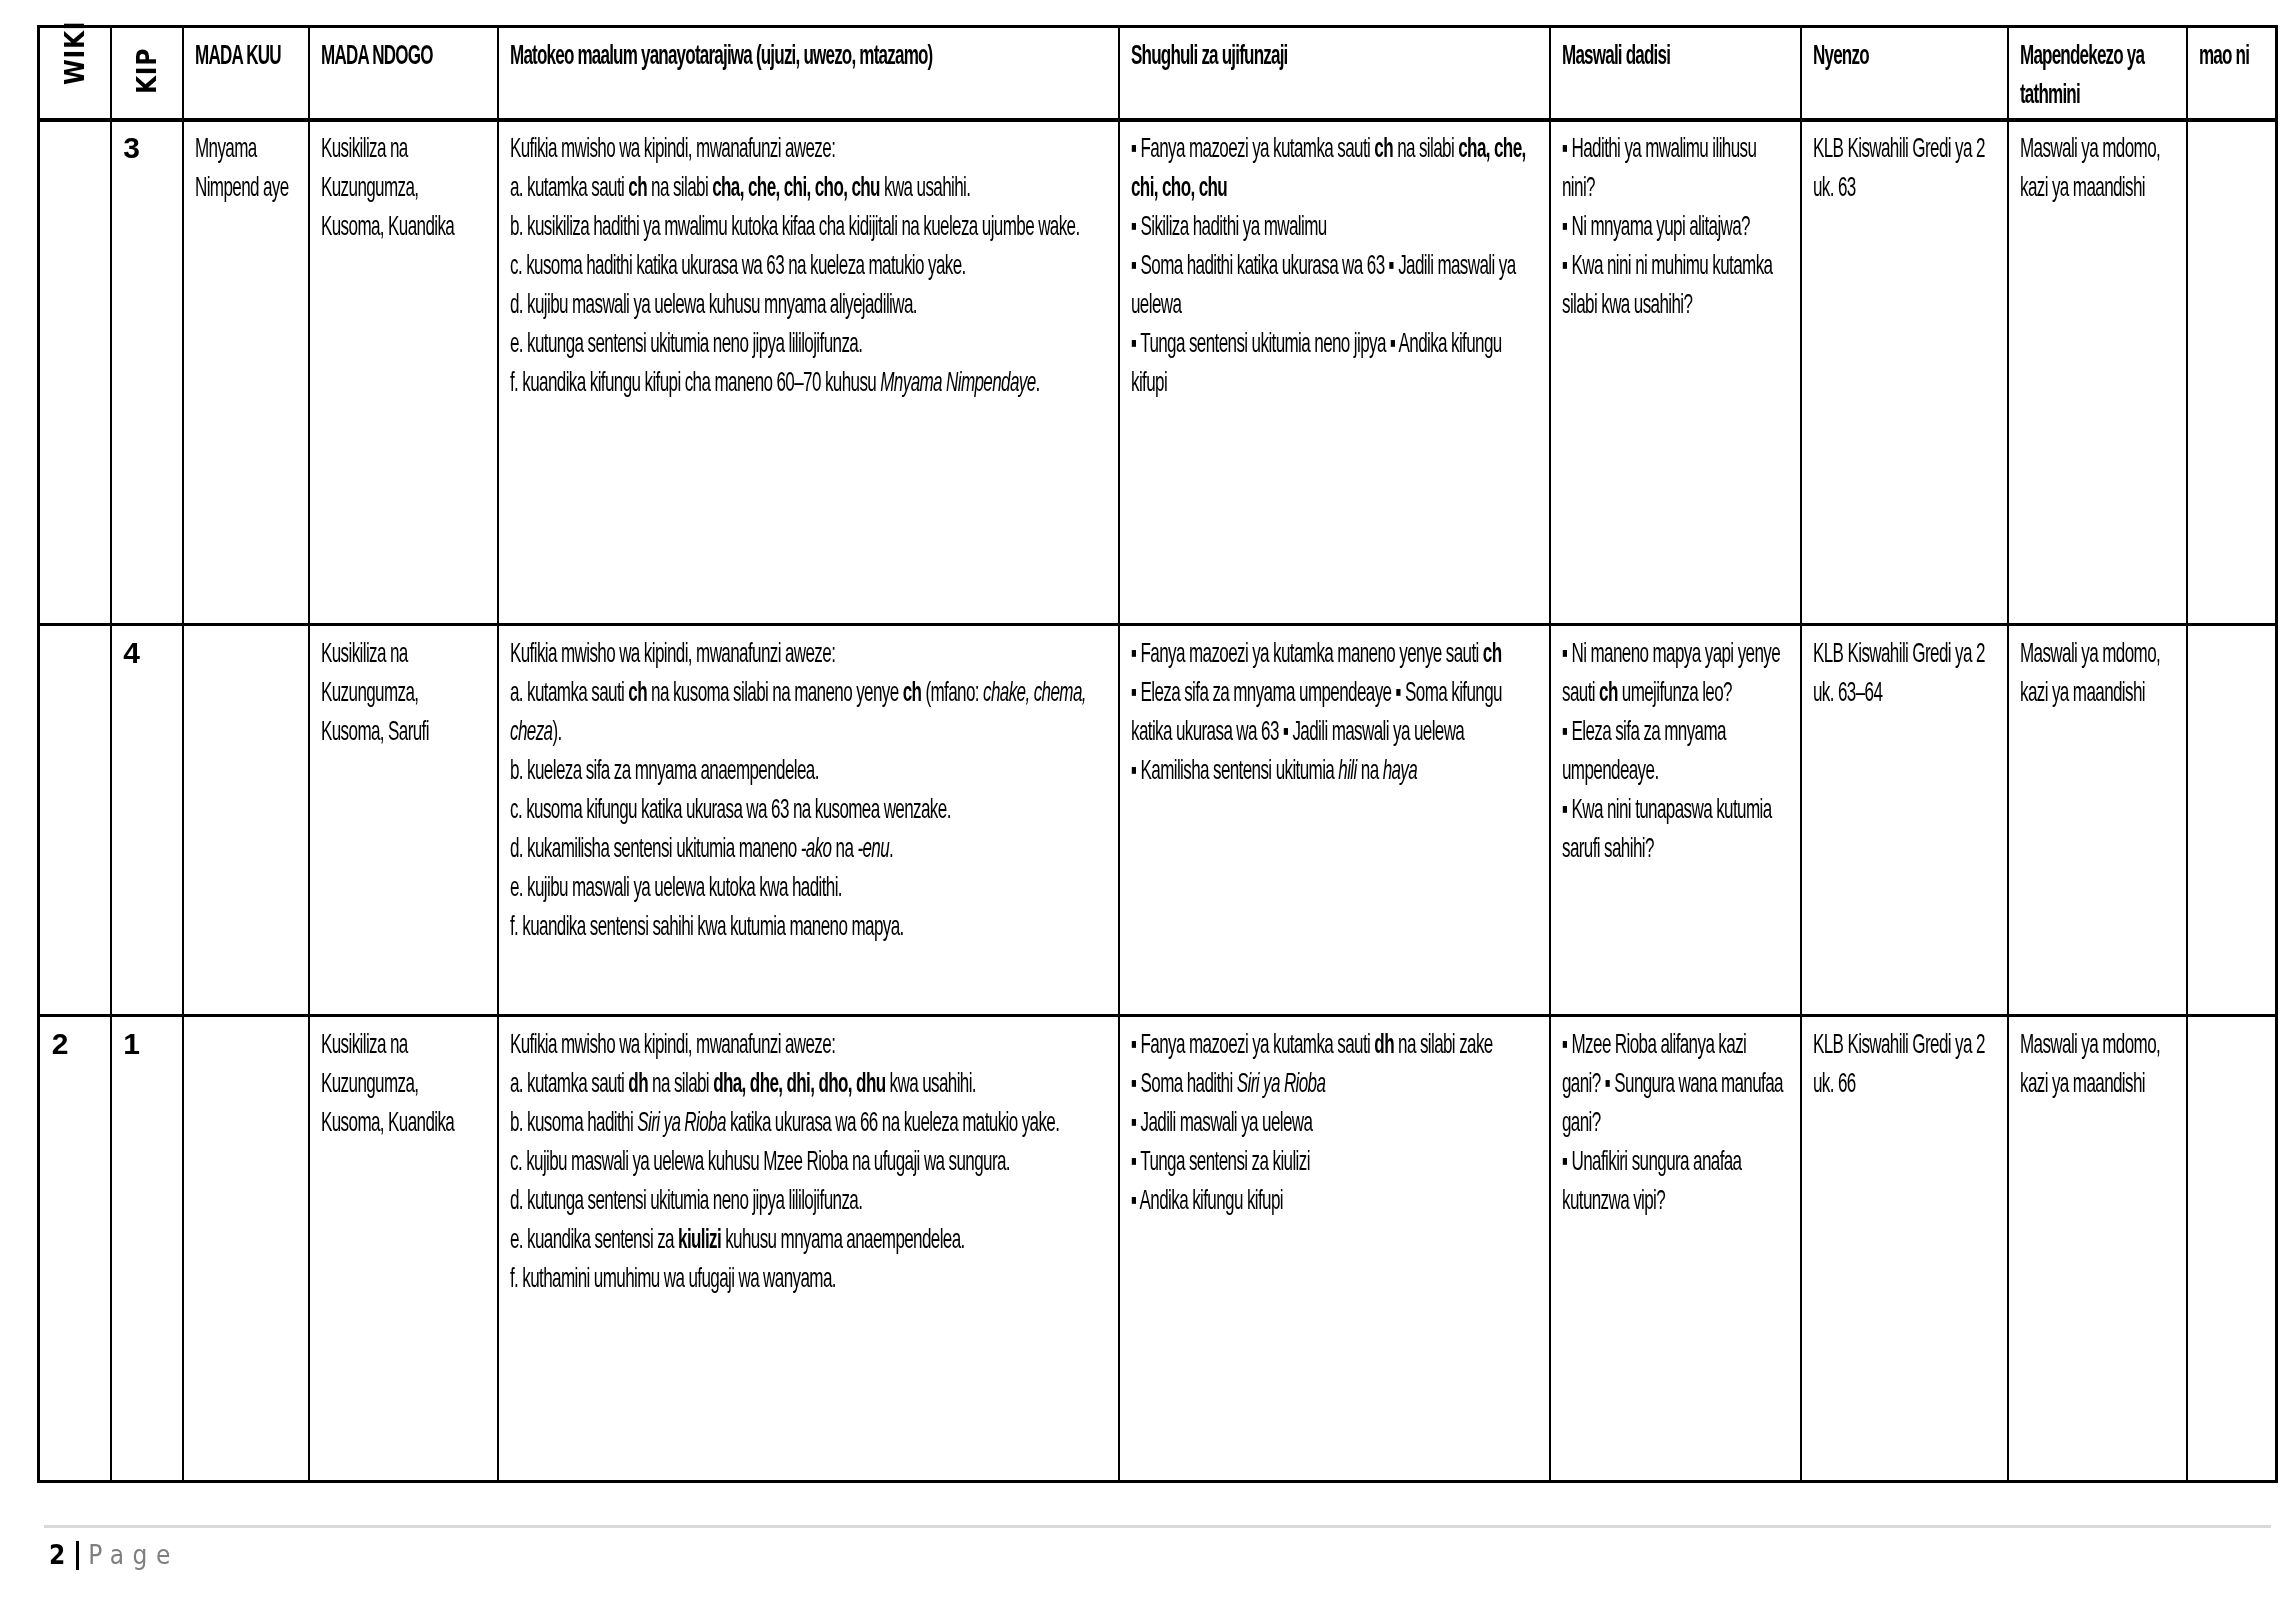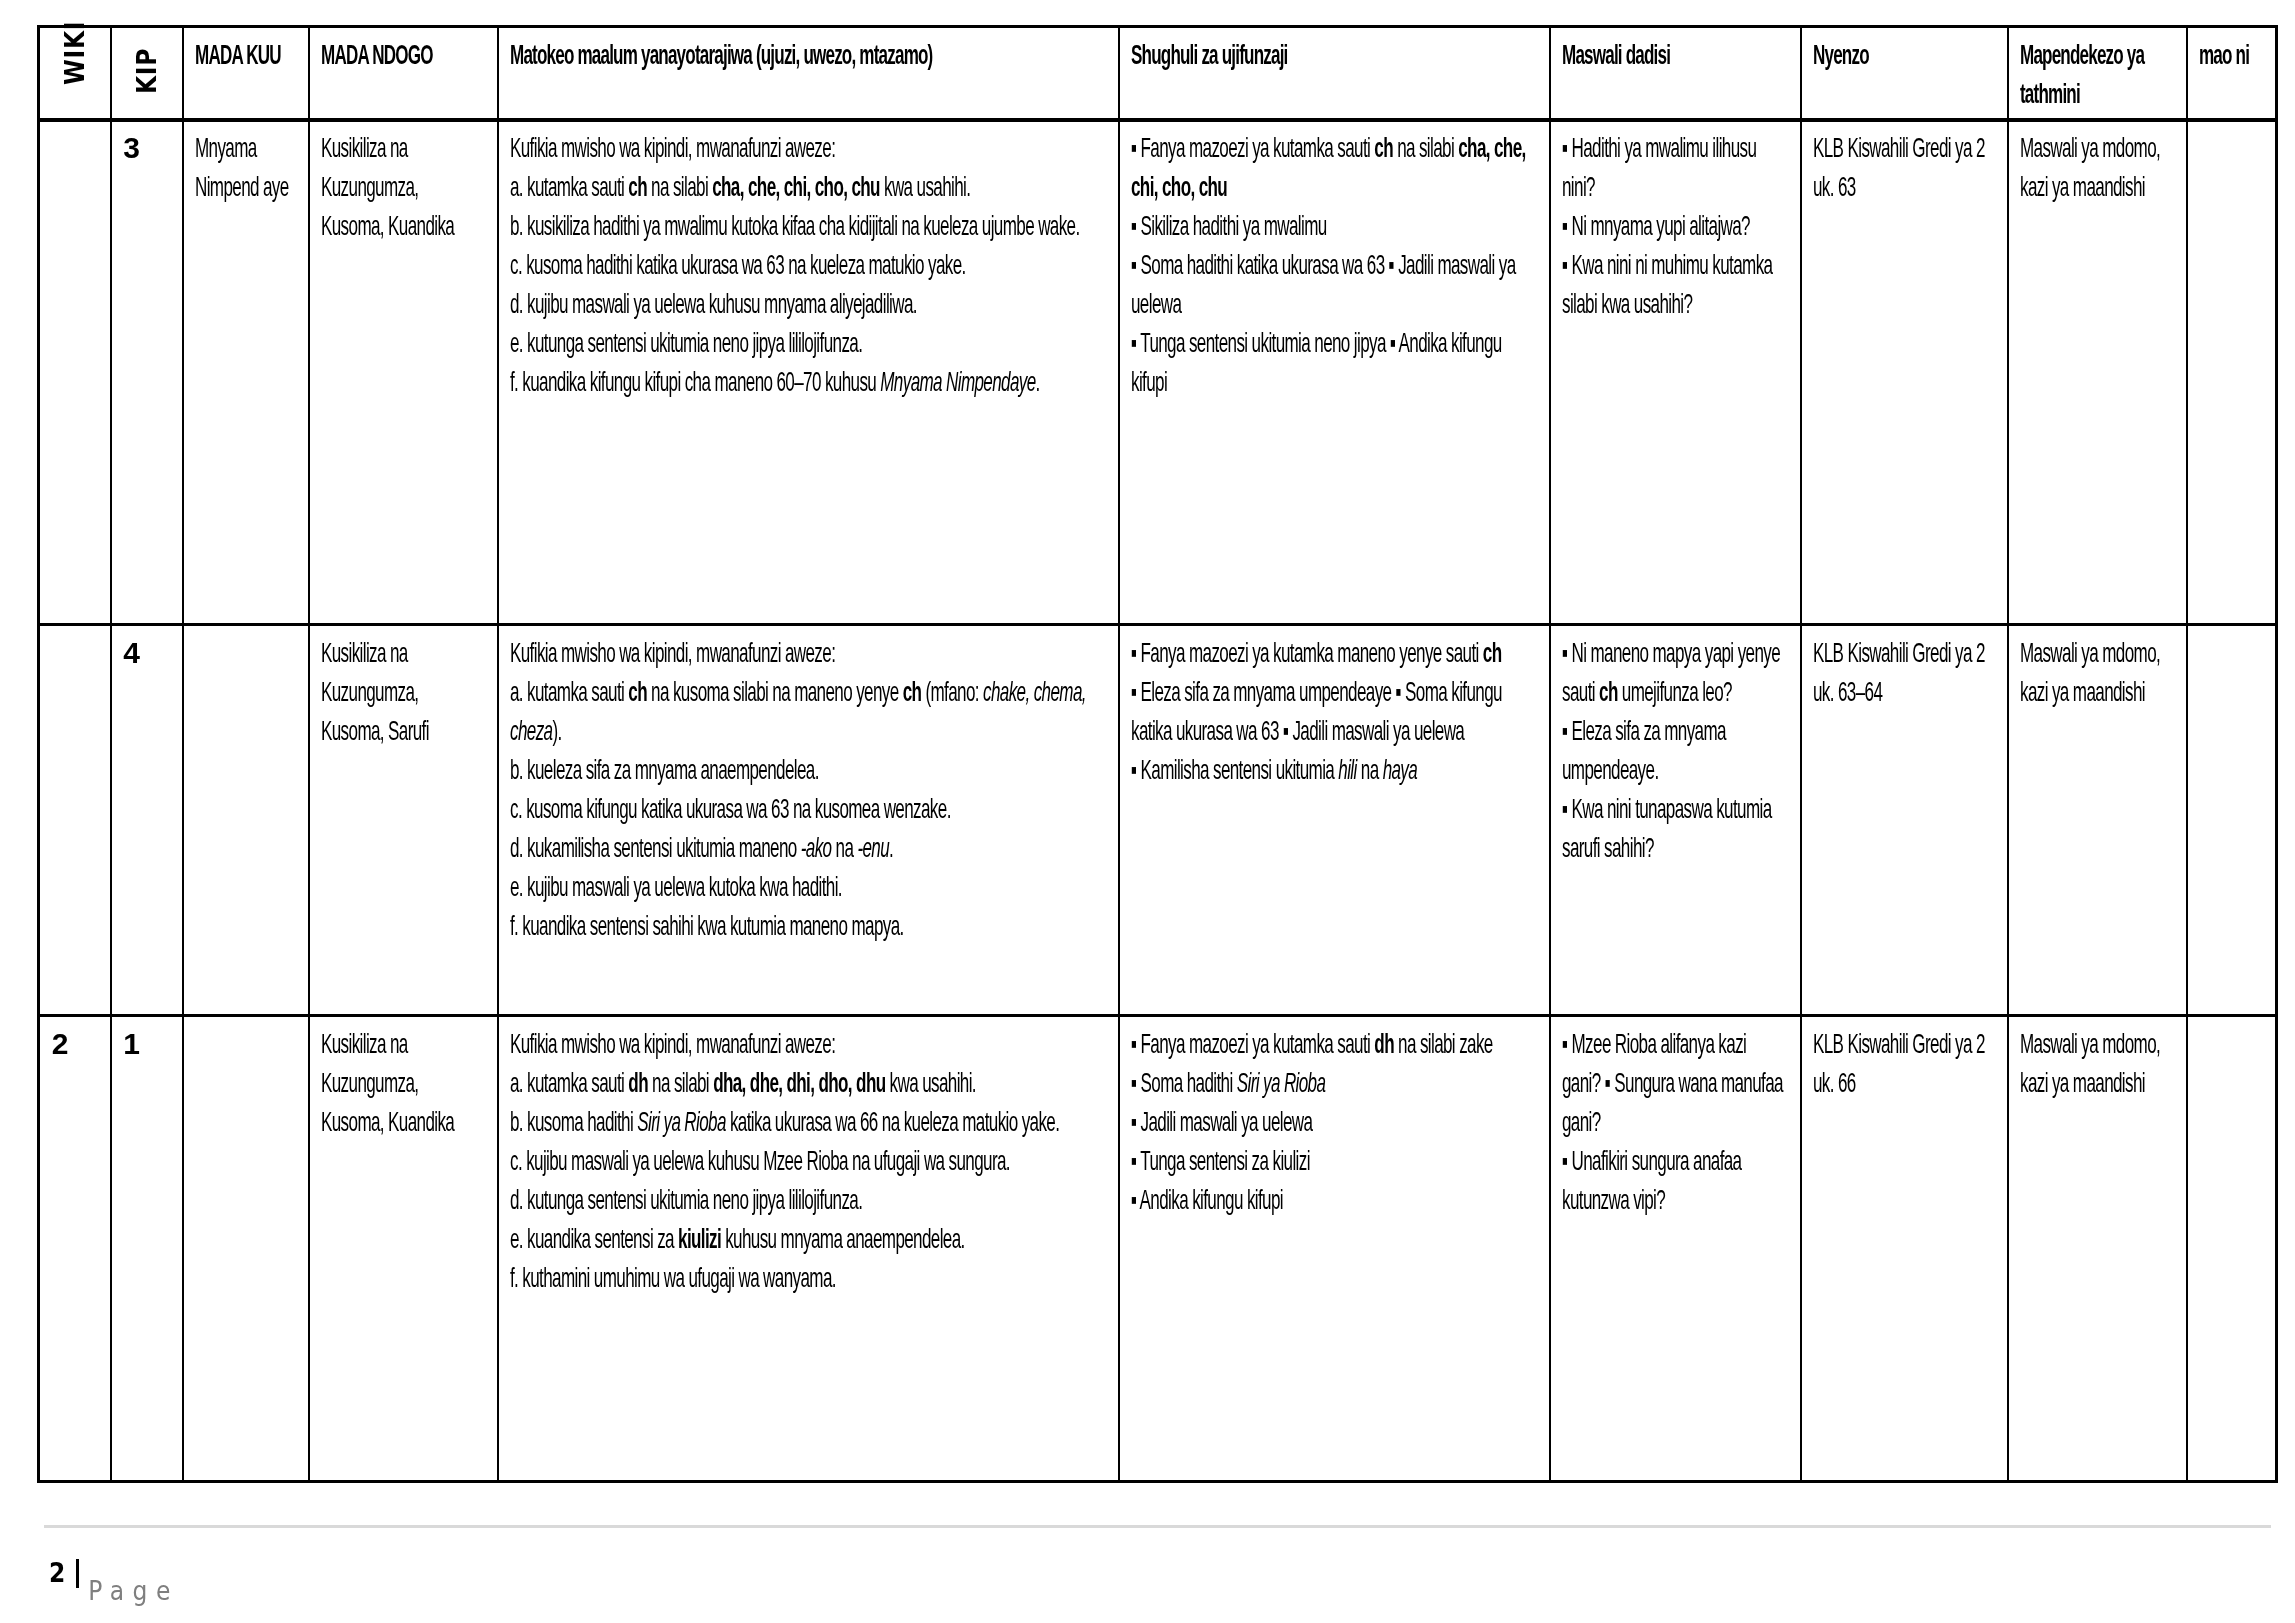--- a/index.html
+++ b/index.html
@@ -57,21 +57,21 @@
     position: absolute; left: 44px; top: 1525px; width: 2227px; height: 2.6px; background: #d9d9d9;
   }
   .footer {
     position: absolute; left: 49px; top: 1536px;
     font-family: "DejaVu Sans Condensed", "DejaVu Sans", sans-serif;
     font-size: 26px; line-height: 39px;
     display: flex; align-items: center;
   }
   .footer .pnum { font-weight: bold; color: #000; }
   .footer .bar { display: inline-block; width: 3.3px; height: 29px; background: #000; margin: 0 9.2px 0 10.5px; }
-  .footer .plabel { color: #7f7f7f; letter-spacing: 8.5px; margin-top: 36px; }
+  .footer .plabel { color: #7f7f7f; letter-spacing: 8.5px; }
 </style>
 </head>
 <body>
 
 <div class="page">
 
   <table class="scheme">
     <colgroup>
       <col style="width:72px">
       <col style="width:72px">

